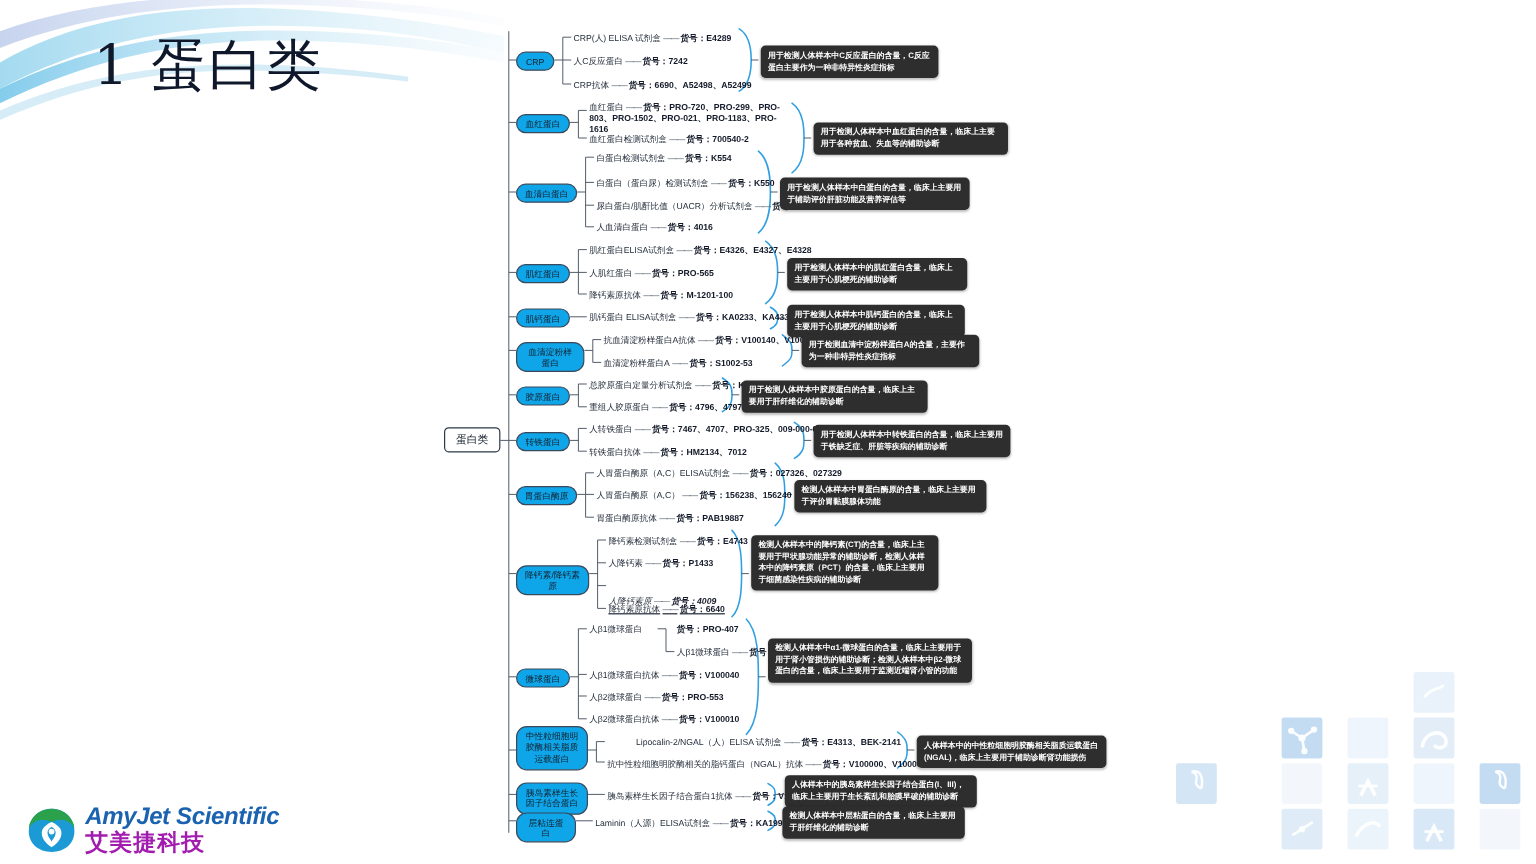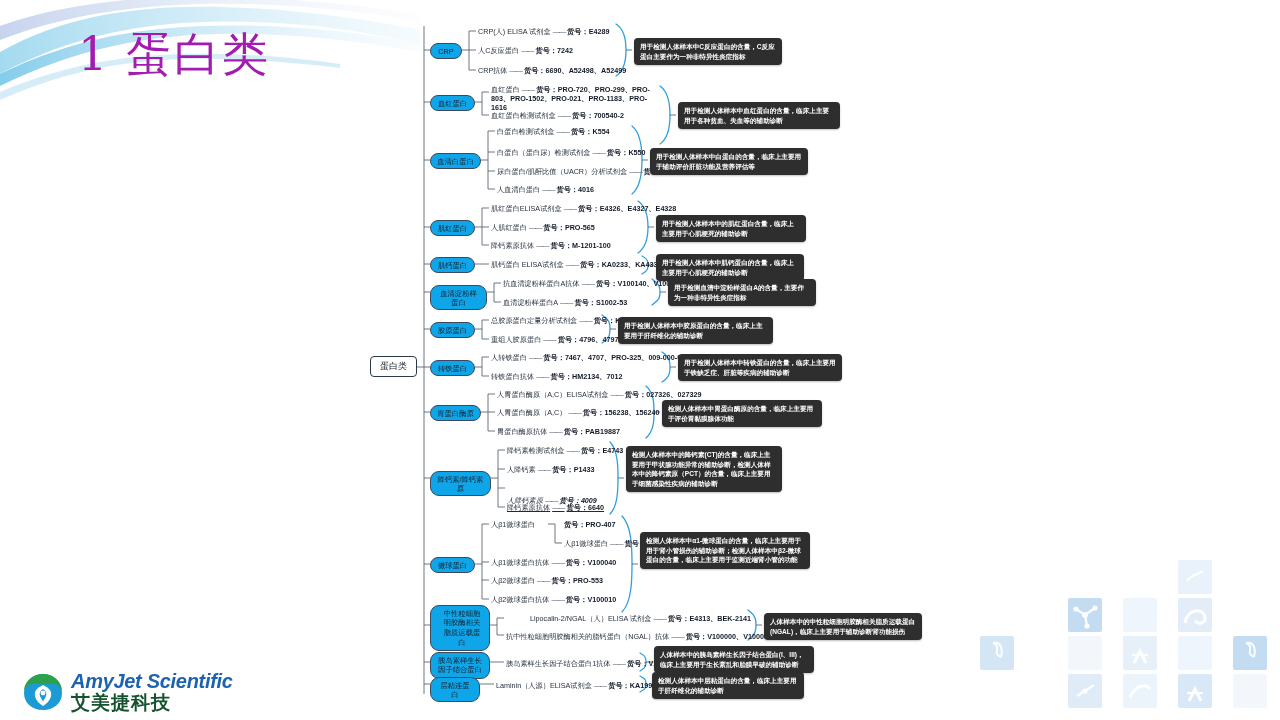--- a/index.html
+++ b/index.html
@@ -13,31 +13,31 @@
   
   .ribbon{position:absolute;left:0;top:0;width:420px;height:120px;pointer-events:none;}
 
   
   .molgrid{position:absolute;right:0;bottom:0;width:300px;height:160px;pointer-events:none;}
 
   
   .title{
     position:absolute;left:78px;top:24px;width:270px;
     font-family:"DejaVu Serif","Liberation Serif",serif;
-    font-size:46px;color:#a21caf;letter-spacing:2px;font-weight:400;
+    font-size:46px;color:#0f172a;letter-spacing:2px;font-weight:400;
     white-space:nowrap;
   }
 
   
   .footer-bar{position:absolute;left:0;bottom:0;width:340px;height:60px;background:#fff;}
   .logo{position:absolute;left:22px;bottom:8px;display:flex;align-items:center;gap:7px;}
   .logo-mark{width:42px;height:40px;position:relative;}
   .logo-text{display:flex;flex-direction:column;line-height:1;}
   .logo-en{font-style:italic;font-weight:bold;font-size:20px;color:#1b63b0;letter-spacing:-.3px;}
-  .logo-cn{font-weight:bold;font-size:19px;color:#14532d;letter-spacing:1px;margin-top:2px;}
+  .logo-cn{font-weight:bold;font-size:19px;color:#a21caf;letter-spacing:1px;margin-top:2px;}
 
   
   .map{position:absolute;left:352px;top:0;width:928px;height:720px;}
   .map svg.lines{position:absolute;left:0;top:0;width:928px;height:720px;overflow:visible;}
 
   .node{
     position:absolute;box-sizing:border-box;
     font-size:7.2px;line-height:1.25;color:#1b2430;
     white-space:nowrap;
   }
@@ -373,21 +373,21 @@
       <span>人β1微球蛋白抗体</span><span class="dash">——</span><span class="code">货号：V100040</span>
     </div>
     <div class="node leaf" style="left:139px;top:576px;">
       <span>人β2微球蛋白</span><span class="dash">——</span><span class="code">货号：PRO-553</span>
     </div>
     <div class="node leaf" style="left:139px;top:595px;">
       <span>人β2微球蛋白抗体</span><span class="dash">——</span><span class="code">货号：V100010</span>
     </div>
     <div class="desc" style="left:288px;top:532px;width:170px;">检测人体样本中α1-微球蛋白的含量，临床上主要用于用于肾小管损伤的辅助诊断；检测人体样本中β2-微球蛋白的含量，临床上主要用于监测近端肾小管的功能</div>
 
-    <div class="node cat" style="left:78px;top:605px;width:60px;white-space:normal;line-height:1.35;padding-left:10px;">中性粒细胞明胶酶相关脂质运载蛋白</div>
+    <div class="node cat" style="left:78px;top:605px;width:60px;white-space:normal;line-height:1.35;">中性粒细胞明胶酶相关脂质运载蛋白</div>
     <div class="node leaf" style="left:154px;top:614px;padding-left:24px;">
       <span>Lipocalin-2/NGAL（人）ELISA 试剂盒</span><span class="dash">——</span><span class="code">货号：E4313、BEK-2141</span>
     </div>
     <div class="node leaf" style="left:154px;top:632px;">
       <span>抗中性粒细胞明胶酶相关的脂钙蛋白（NGAL）抗体</span><span class="dash">——</span><span class="code">货号：V100000、V100005</span>
     </div>
     <div class="desc" style="left:412px;top:613px;width:158px;">人体样本中的中性粒细胞明胶酶相关脂质运载蛋白(NGAL)，临床上主要用于辅助诊断肾功能损伤</div>
 
     <div class="node cat" style="left:78px;top:652px;width:60px;white-space:normal;line-height:1.35;">胰岛素样生长因子结合蛋白</div>
     <div class="node leaf" style="left:154px;top:659px;">

